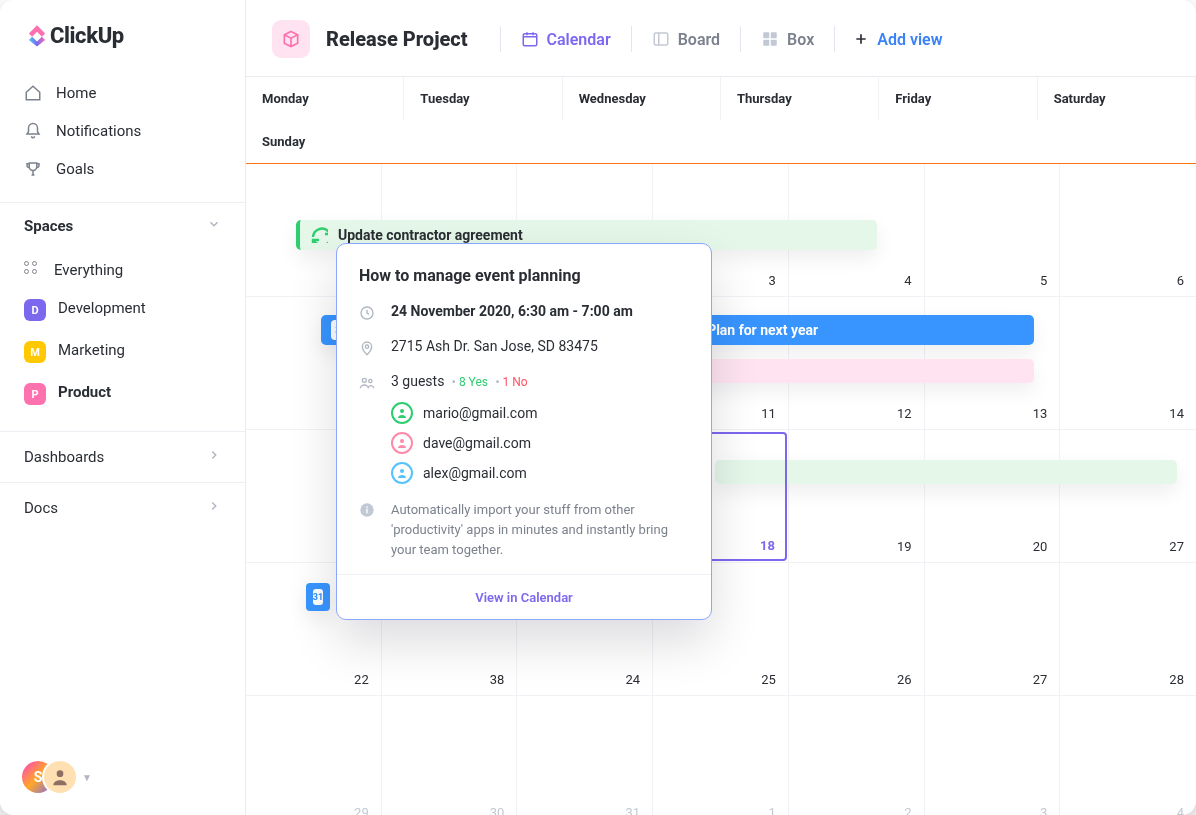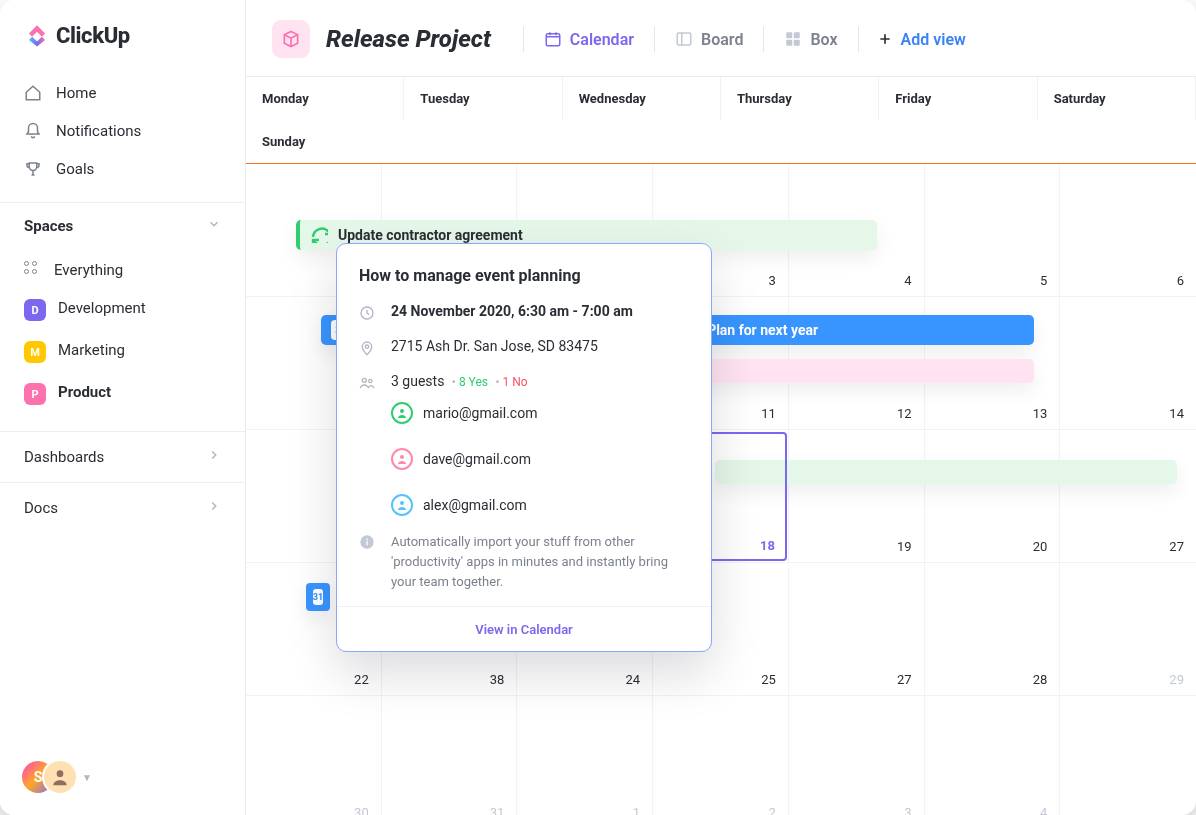--- a/index.html
+++ b/index.html
@@ -25,21 +25,21 @@
     width: 246px;
     border-right: 1px solid #e9ebf0;
     display: flex;
     flex-direction: column;
     position: relative;
     background:#fff;
   }
   .logo-row {
     display: flex;
     align-items: center;
-    gap: 6px;
+    gap: 0;
     padding: 22px 24px 24px 24px;
   }
   .logo-mark { width: 26px; height: 26px; }
   .logo-text { font-size: 22px; font-weight: 800; letter-spacing: -0.4px; }
 
   .nav-list { padding: 2px 12px 14px 12px; }
   .nav-item {
     display: flex; align-items: center; gap: 14px;
     padding: 10px 12px;
     font-size: 15px;
@@ -99,21 +99,21 @@
 
   .topbar {
     display:flex; align-items:center; gap: 6px;
     padding: 20px 26px 18px 26px;
     border-bottom:1px solid #e9ebf0;
   }
   .proj-chip {
     width:38px;height:38px;border-radius:9px; background:#ffe3f1;
     display:flex;align-items:center;justify-content:center;
   }
-  .proj-title { font-size:24px; font-weight:800; margin-left:10px; margin-right: 14px; font-style: italic; }
+  .proj-title { font-size:20px; font-weight:800; margin-left:10px; margin-right: 14px; }
   .vdiv { width:1px; height:26px; background:#e3e6ee; margin:0 12px; }
 
   .view-btn {
     display:flex;align-items:center;gap:8px;
     font-size:16px; font-weight:600; color:#7c828d;
     padding: 4px 2px;
   }
   .view-btn.active { color:#7b68ee; }
   .view-btn .vicon { width:18px;height:18px; }
   .add-view { display:flex;align-items:center;gap:8px;font-size:16px;font-weight:600;color:#3b82f6; }
@@ -186,21 +186,21 @@
     padding: 22px 22px 0 22px;
     font-size:14px;
   }
   .popup-title { font-size:16px; font-weight:700; margin-bottom:18px; }
   .popup-row { display:flex; gap:16px; margin-bottom:14px; align-items:flex-start; }
   .popup-row .picon { width:16px; color:#b0b6c2; flex-shrink:0; margin-top:2px; }
   .popup .bold { font-weight:700; }
   .guest-sub { color:#b0b6c2; font-size:12px; margin-left:4px;}
   .guest-yes { color:#2ecd6f; font-size:12px; }
   .guest-no { color:#ff5263; font-size:12px; }
-  .guest-list { margin-left:32px; display:flex;flex-direction:column;gap:24px; margin-bottom:16px; margin-top:-2px;}
+  .guest-list { margin-left:32px; display:flex;flex-direction:column;gap:8px; margin-bottom:16px; margin-top:-2px;}
   .guest { display:flex;align-items:center;gap:10px; font-size:14px; color:#2a2e34;}
   .guest .gav { width:22px;height:22px;border-radius:50%;border:2px solid; display:flex;align-items:center;justify-content:center;}
   .gav.g-green { border-color:#2ecd6f; color:#2ecd6f;}
   .gav.g-pink { border-color:#fd8aa8; color:#fd8aa8;}
   .gav.g-blue  { border-color:#55c1ff; color:#55c1ff;}
   .popup-desc { color:#7c828d; font-size:13px; line-height:1.55; }
   .popup-footer {
     margin: 14px -22px 0 -22px;
     border-top:1px solid #eef0f5;
     text-align:center;
@@ -455,20 +455,23 @@
       <div class="cell">
           <span class="daynum">38</span>
         </div>
       <div class="cell">
           <span class="daynum">24</span>
         </div>
       <div class="cell">
           <span class="daynum">25</span>
         </div>
       <div class="cell">
+          <span class="daynum">26</span>
+        </div>
+      <div class="cell">
           <span class="daynum">27</span>
         </div>
       <div class="cell">
           <span class="daynum">28</span>
         </div>
 
       <div class="cell">
           <span class="daynum muted">29</span>
         </div>
       <div class="cell">

